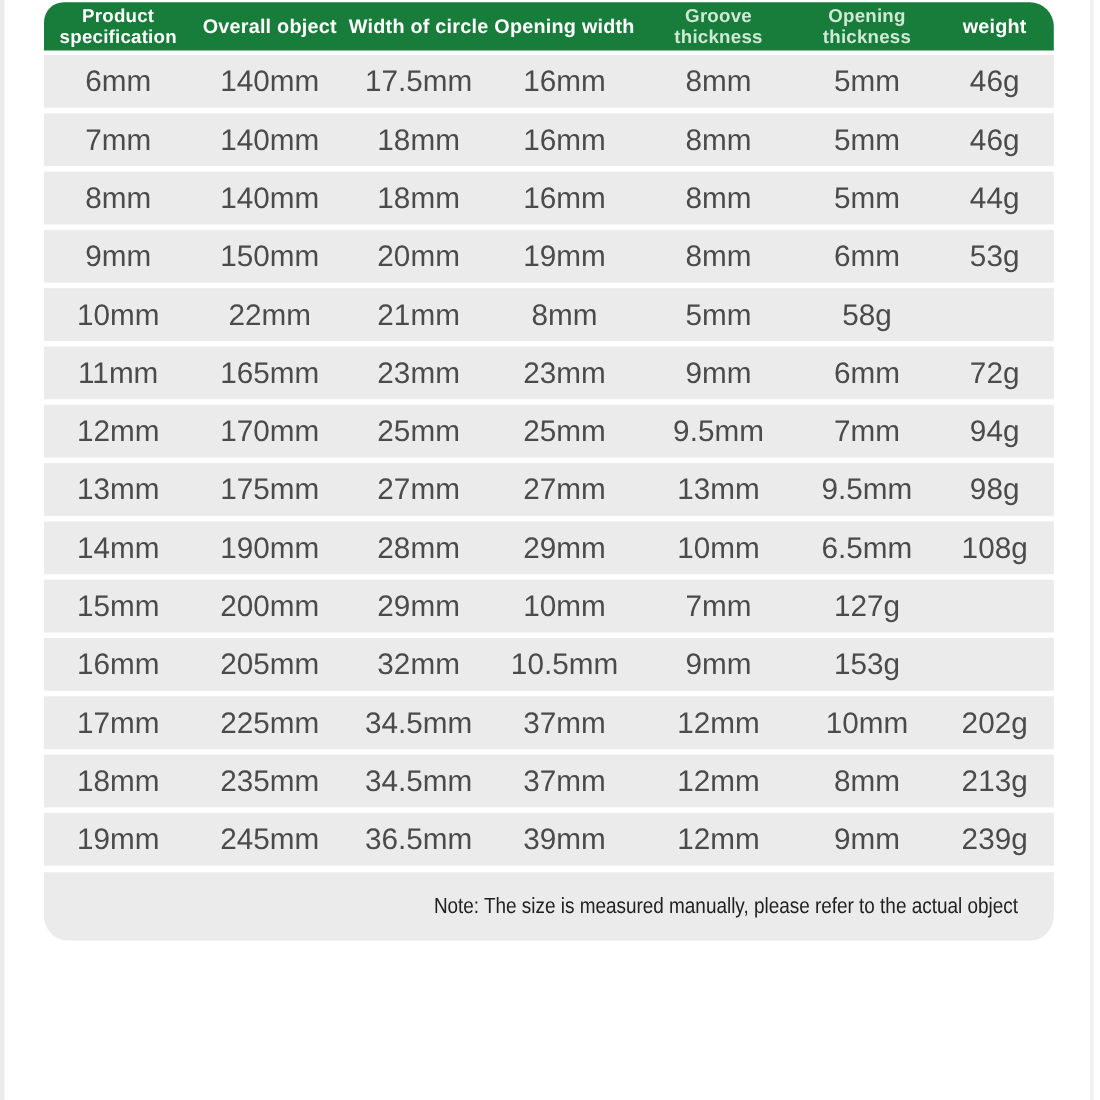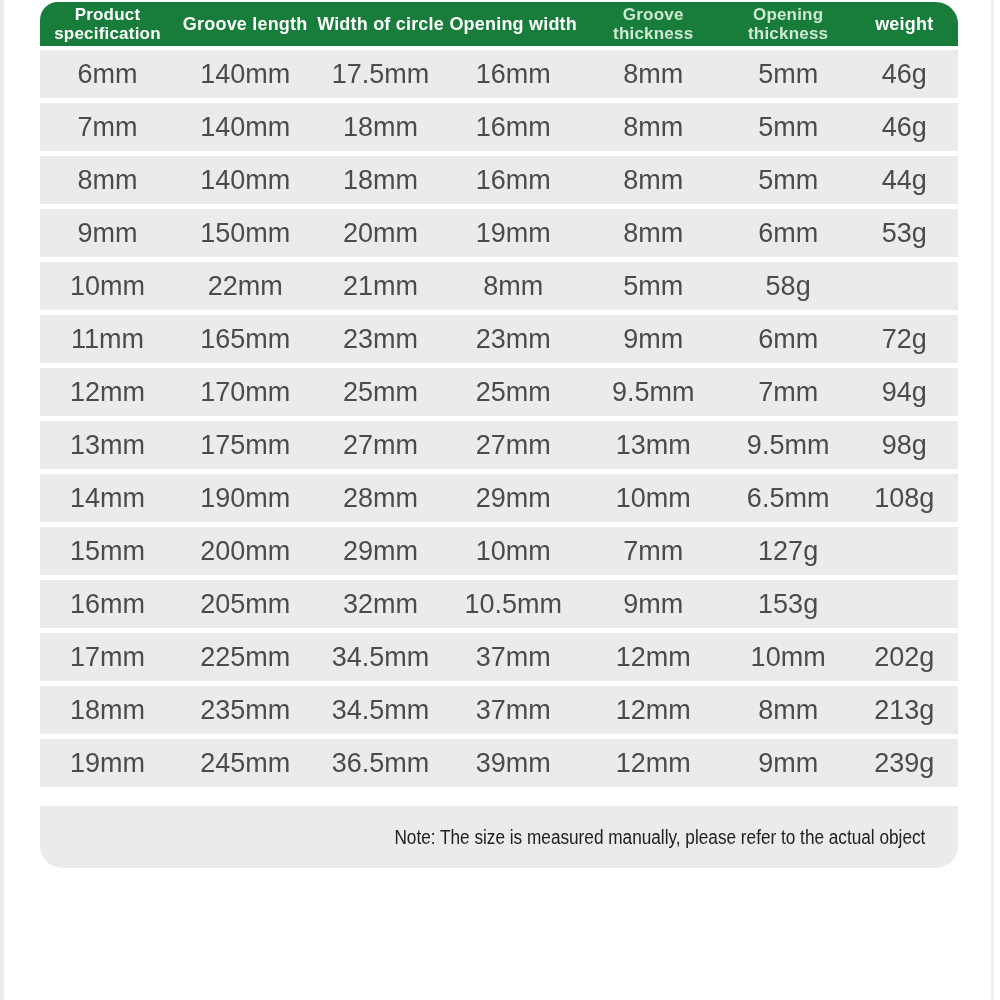--- a/index.html
+++ b/index.html
@@ -60,21 +60,21 @@
   }
   .row:first-child { margin-top: 4px; }
   .td {
     text-align: center;
     font-size: 27px;
     color: var(--cell-text, #4b4b4b);
   }
 
   .note-row {
     height: 62px;
-    margin-top: 19px;
+    margin-top: 6px;
     background: var(--row-gray, #ebebeb);
     border-radius: 0 0 22px 22px;
     display: flex;
     align-items: center;
     justify-content: flex-end;
     padding-right: 33px;
     box-sizing: border-box;
   }
   .note-text {
     font-size: 20px;
@@ -88,21 +88,21 @@
 <body>
 
 <div class="stage">
   <div class="photo-edge left"></div>
   <div class="photo-edge right"></div>
 
   <div class="table-wrap">
     <div class="thead" id="thead">
         <div class="th wrap">Product
 specification</div>
-        <div class="th">Groove length</div>
+        <div class="th">Overall object</div>
         <div class="th">Width of circle</div>
         <div class="th">Opening width</div>
         <div class="th wrap tint">Groove
 thickness</div>
         <div class="th wrap tint">Opening
 thickness</div>
         <div class="th">weight</div>
       </div>
     <div id="tbody">
         <div class="row">

